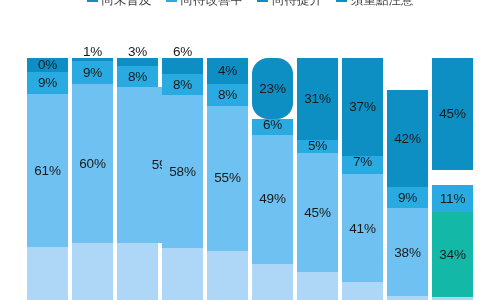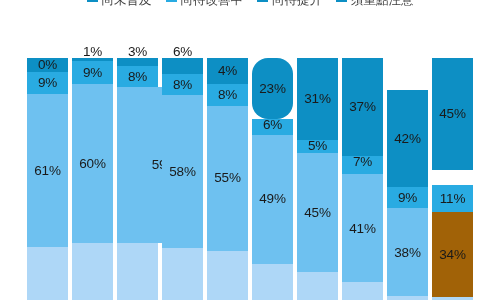--- a/index.html
+++ b/index.html
@@ -237,20 +237,20 @@
         </div>
         <div class="seg" style="background: rgb(174, 215, 247); flex: 11 0 0px;"></div>
       </div>
       <div class="bar" style="left: 432px; width: 41px;">
         <div class="seg" style="background: rgb(13, 143, 196); flex: 45 0 0px;">
           <span class="seg-label">45%</span>
         </div>
         <div class="seg" style="background: rgb(41, 171, 226); flex: 11 0 0px; margin-top: 15px;">
           <span class="seg-label">11%</span>
         </div>
-        <div class="seg" style="background: #a16207; flex: 34 0 0px;">
+        <div class="seg" style="background: #14b8a6; flex: 34 0 0px;">
           <span class="seg-label">34%</span>
         </div>
         <div class="seg" style="background: rgb(174, 215, 247); flex: 10 0 0px;"></div>
       </div>
     </div>
 
 </div>
 
 </body></html>

